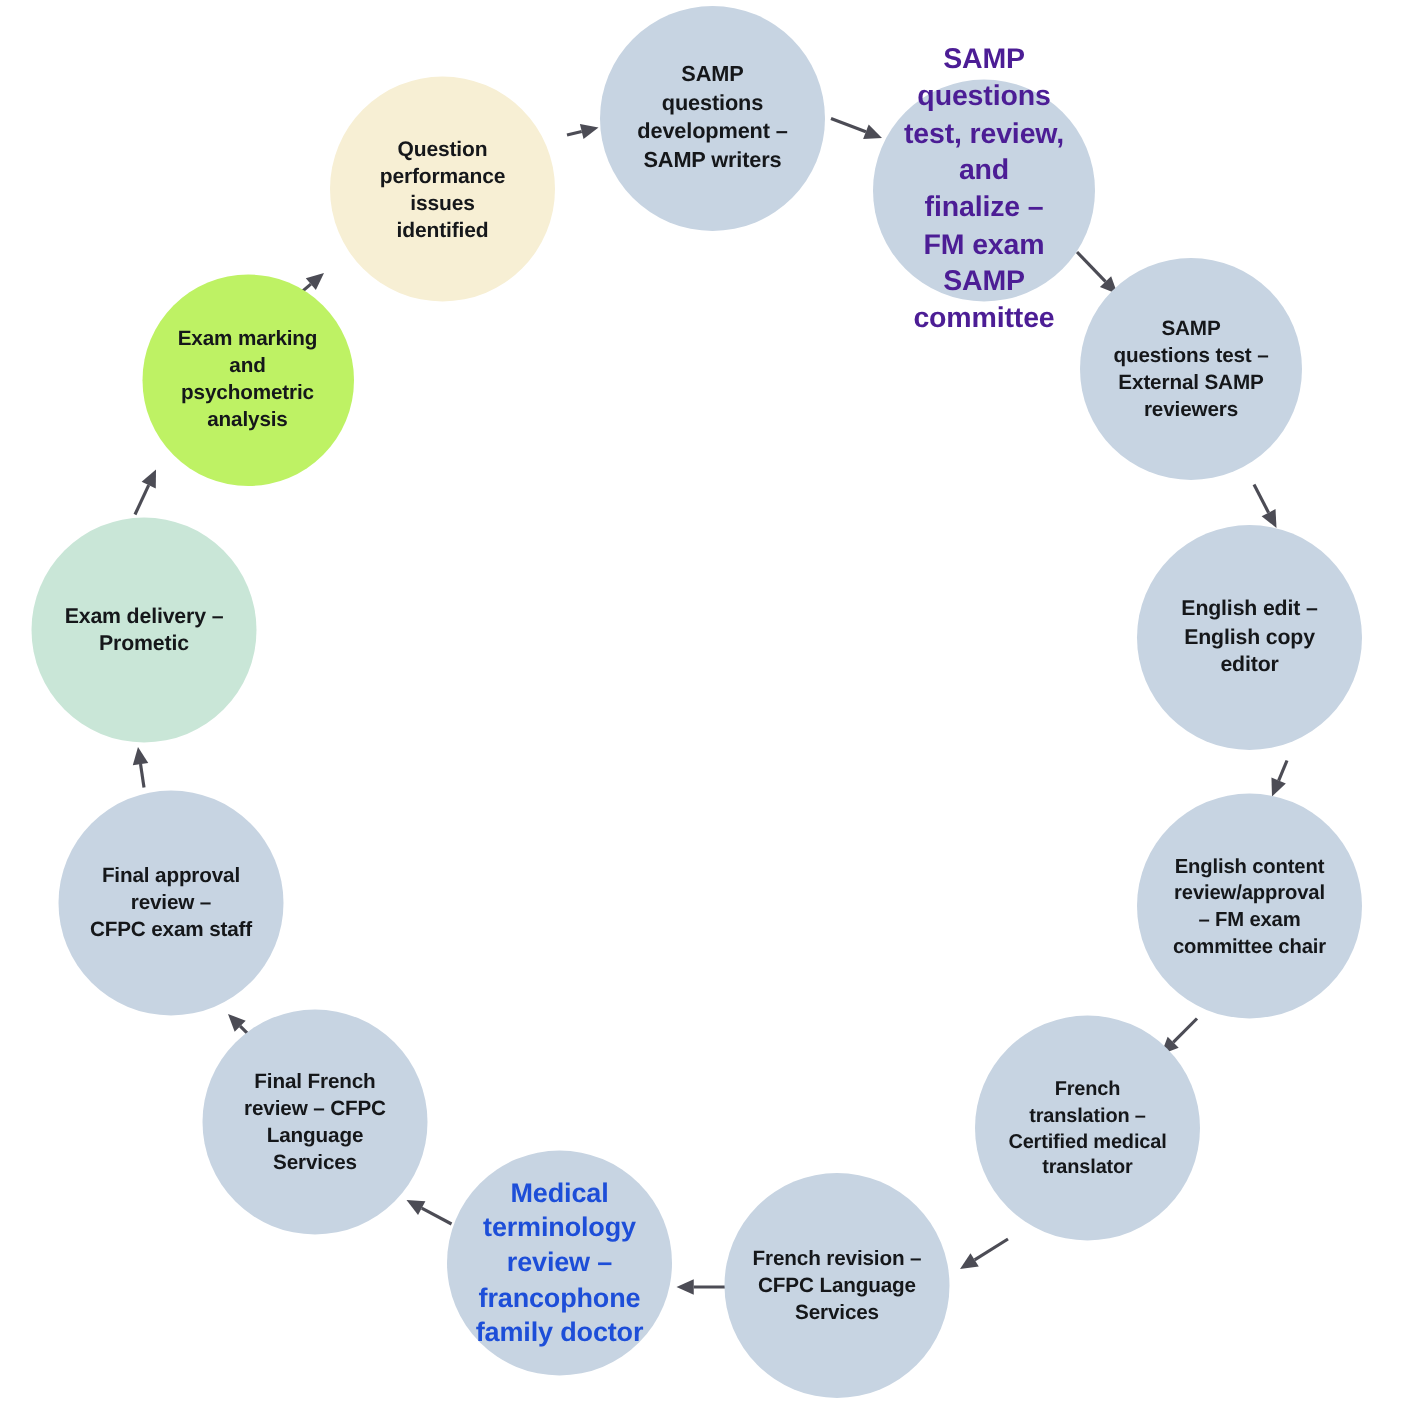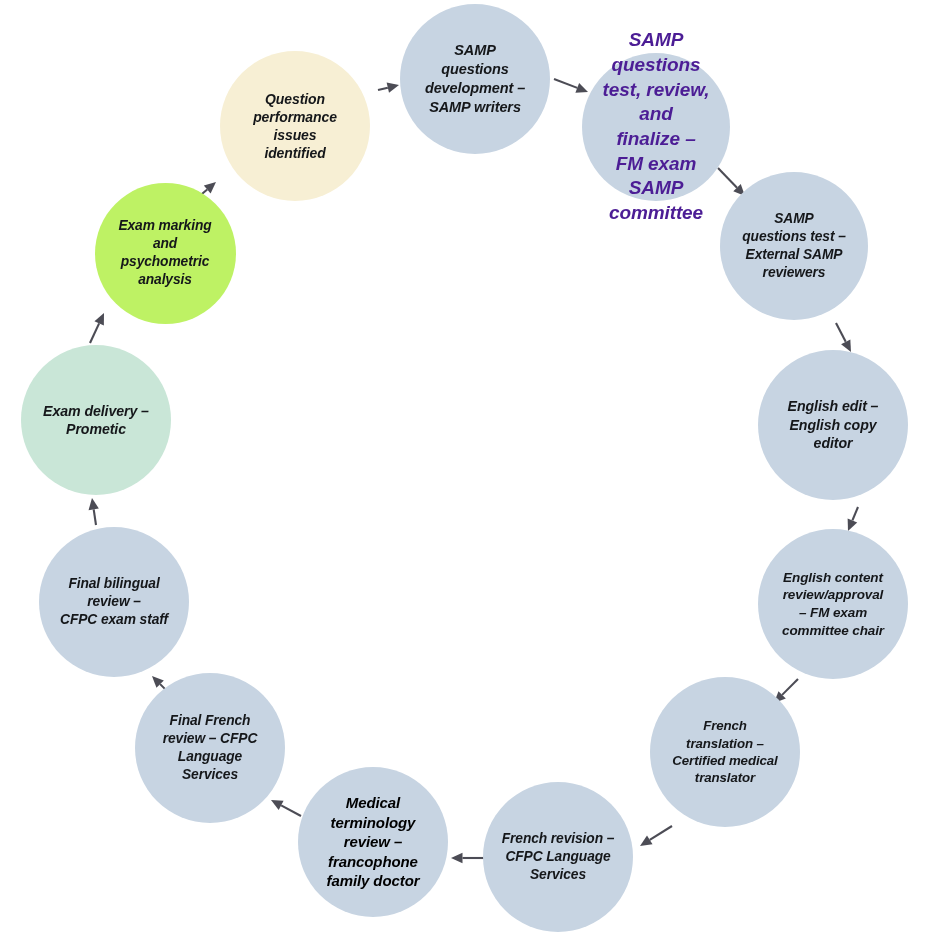--- a/index.html
+++ b/index.html
@@ -36,21 +36,20 @@
     text-align: center;
   }
   .node-label {
     font-family: "Liberation Sans", sans-serif;
     font-weight: bold;
     color: #15171a;
     line-height: 1.30;
     padding: 0 10px;
     white-space: pre-line;
     letter-spacing: -0.1px;
-    font-style: italic;
   }
 </style>
 </head>
 <body>
 
 <div id="diagram-root">
 
   <svg id="arrow-layer" viewBox="0 0 940 937">
       <g>
         <line x1="378" y1="90" x2="387.8127285311183" y2="87.66363606401946" stroke="#4c4c55" stroke-width="2.1" stroke-linecap="butt"></line>
@@ -142,34 +141,34 @@
 translation –
 Certified medical
 translator</div>
       </div>
       <div class="node" style="width: 150px; height: 150px; left: 483px; top: 782px; background: rgb(199, 212, 226);">
         <div class="node-label" style="font-size: 13.8px; color: rgb(21, 23, 26);">French revision –
 CFPC Language
 Services</div>
       </div>
       <div class="node" style="width: 150px; height: 150px; left: 298px; top: 767px; background: rgb(199, 212, 226);">
-        <div class="node-label" style="font-size: 15px; color: #000000;">Medical
+        <div class="node-label" style="font-size: 18px; color: #1d4ed8;">Medical
 terminology
 review –
 francophone
 family doctor</div>
       </div>
       <div class="node" style="width: 150px; height: 150px; left: 135px; top: 673px; background: rgb(199, 212, 226);">
         <div class="node-label" style="font-size: 13.8px; color: rgb(21, 23, 26);">Final French
 review – CFPC
 Language
 Services</div>
       </div>
       <div class="node" style="width: 150px; height: 150px; left: 39px; top: 527px; background: rgb(199, 212, 226);">
-        <div class="node-label" style="font-size: 13.8px; color: rgb(21, 23, 26);">Final bilingual
+        <div class="node-label" style="font-size: 13.8px; color: rgb(21, 23, 26);">Final approval
 review –
 CFPC exam staff</div>
       </div>
       <div class="node" style="width: 150px; height: 150px; left: 21px; top: 345px; background: rgb(201, 230, 215);">
         <div class="node-label" style="font-size: 14.2px; color: rgb(21, 23, 26);">Exam delivery –
 Prometic</div>
       </div>
       <div class="node" style="width: 141px; height: 141px; left: 94.5px; top: 182.5px; background: #bef264;">
         <div class="node-label" style="font-size: 13.8px; color: rgb(21, 23, 26);">Exam marking
 and

